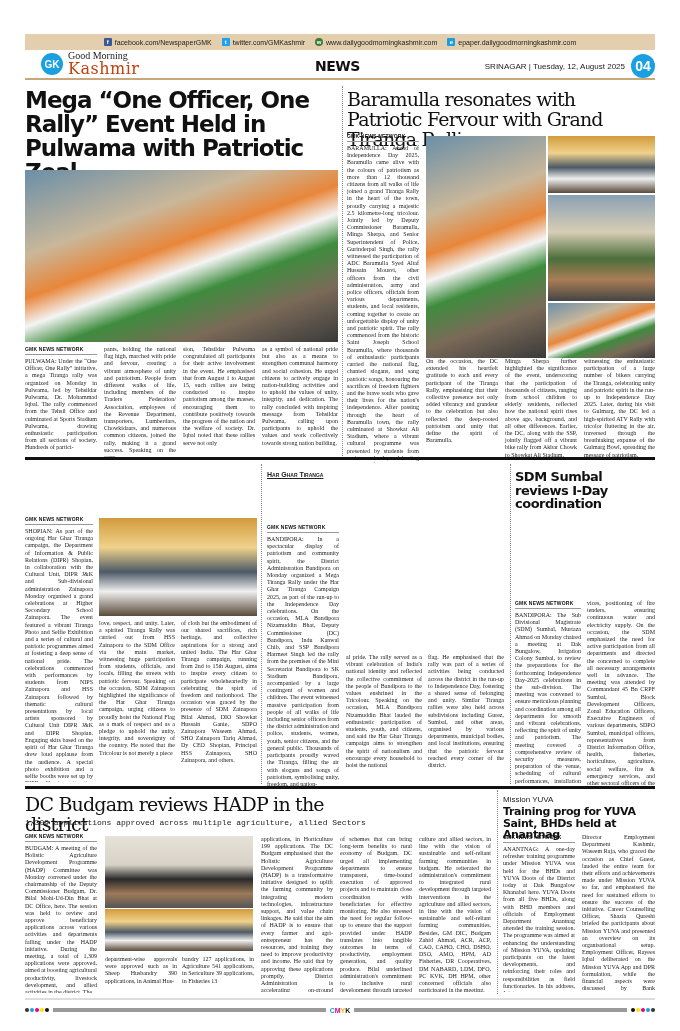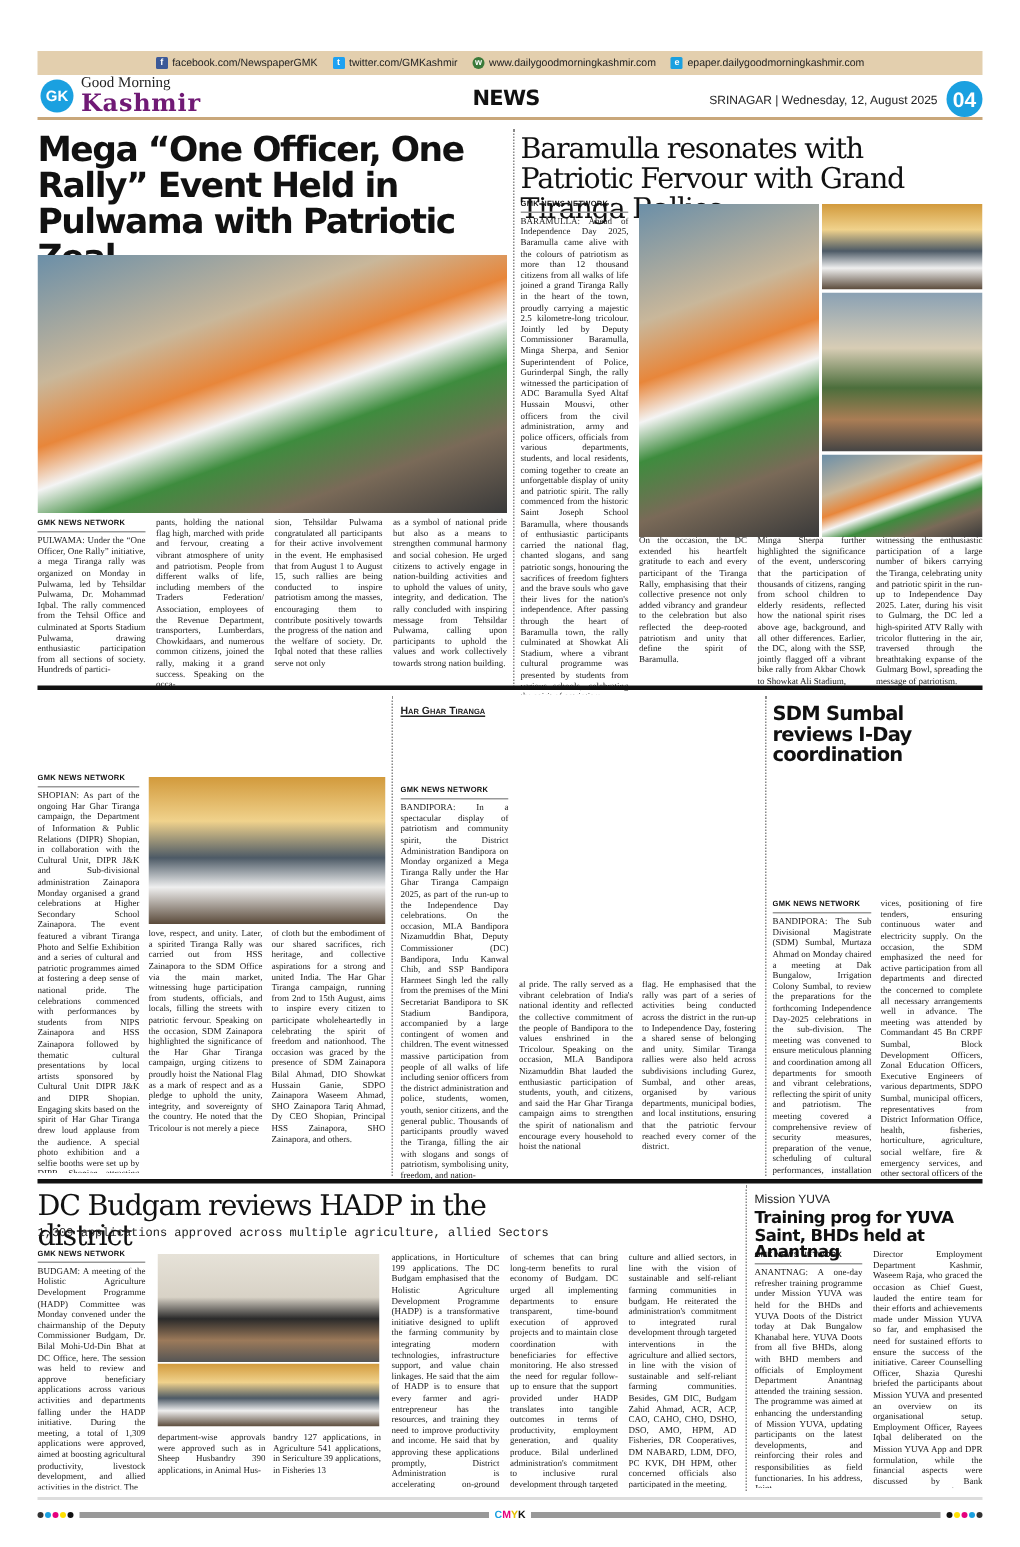--- a/index.html
+++ b/index.html
@@ -3,24 +3,24 @@
 <meta charset="utf-8">
 <style>
 *{box-sizing:border-box;margin:0;padding:0}
 html,body{width:680px;height:1031px;background:#fff;overflow:hidden}
 body{font-family:"DejaVu Serif",serif;color:#111;position:relative}
 .page{position:absolute;left:25px;top:0;width:630px;height:1031px}
 .topbar{position:absolute;left:0;top:34px;width:630px;height:16px;background:#e3cfae;display:flex;align-items:center;justify-content:center;gap:10px;font-family:"Liberation Sans",sans-serif;font-size:7px;color:#222}
 .topbar .s{display:flex;align-items:center;gap:3px}
 .ic{display:inline-block;width:8px;height:8px;border-radius:1px;color:#fff;font-size:6px;line-height:8px;text-align:center;font-weight:bold}
 .masthead{position:absolute;left:0;top:50px;width:630px;height:30px;border-bottom:2px solid #c9a77a;display:flex;align-items:center}
-.logo-circle{width:22px;height:22px;border-radius:50%;background:#1aa0e0;color:#fff;font-family:"Liberation Sans",sans-serif;font-weight:bold;font-size:10px;display:flex;align-items:center;justify-content:center;margin-left:2px}
+.logo-circle{width:22px;height:22px;border-radius:50%;background:#1aa0e0;color:#fff;font-family:"Liberation Sans",sans-serif;font-weight:bold;font-size:10px;display:flex;align-items:center;justify-content:center;margin-left:16px}
 .logo-text{margin-left:5px;line-height:1}
 .logo-text .gm{font-family:Liberation Serif, serif;font-size:10px;color:#222}
-.logo-text .k{font-family:"DejaVu Serif",serif;font-weight:bold;font-size:16px;color:#701a75;letter-spacing:0.5px}
+.logo-text .k{font-family:"DejaVu Serif",serif;font-weight:normal;font-size:16px;color:#c2410c;letter-spacing:0.5px}
 .section-label{position:absolute;left:290px;top:58px;font-family:"DejaVu Sans",sans-serif;font-weight:bold;font-size:14px;letter-spacing:-0.5px}
 .dateline{position:absolute;right:30px;top:62px;font-family:"Liberation Sans",sans-serif;font-size:8px;color:#222}
 .pagenum{position:absolute;right:0;top:54px;width:24px;height:24px;border-radius:50%;background:#1aa0e0;color:#fff;font-family:"Liberation Sans",sans-serif;font-weight:bold;font-size:14px;display:flex;align-items:center;justify-content:center}
 .head-sans{font-family:"DejaVu Sans",sans-serif;font-weight:bold;letter-spacing:-1px;line-height:1.05}
 .head-serif{font-family:"DejaVu Serif",serif;letter-spacing:-0.8px;line-height:1.05}
 .byline{font-family:"Liberation Sans",sans-serif;font-weight:bold;font-size:5px;border-bottom:1px solid #999;padding-bottom:2px;margin-bottom:3px;letter-spacing:0.2px}
 .txt{font-family:"Liberation Serif",serif;font-size:6px;line-height:7.2px;text-align:justify;color:#222}
 .photo{position:absolute;overflow:hidden}
 .ph{width:100%;height:100%;background:linear-gradient(160deg,#6b8fa8 0%,#c9b79a 30%,#e8863a 45%,#f4f4f4 55%,#3e8c3e 65%,#7a6a58 80%,#3a3a3a 100%)}
 .ph2{width:100%;height:100%;background:linear-gradient(180deg,#8aa1b4 0%,#d8cdb5 35%,#4c6e3c 60%,#aa7d55 80%,#444 100%)}
@@ -61,21 +61,21 @@
   </div>
 
   <div class="masthead">
     <div class="logo-circle">GK</div>
     <div class="logo-text">
       <div class="gm">Good Morning</div>
       <div class="k">Kashmir</div>
     </div>
   </div>
   <div class="section-label">NEWS</div>
-  <div class="dateline">SRINAGAR | Wednesday, 12, August 2025</div>
+  <div class="dateline">SRINAGAR | Tuesday, 12, August 2025</div>
   <div class="pagenum">04</div>
 
   <div class="col head-sans" style="left:0;top:88px;width:310px;font-size:23px">Mega “One Officer, One Rally” Event Held in Pulwama with Patriotic Zeal</div>
   <div class="photo" style="left:0;top:170px;width:313px;height:172px">
       <div class="ph"></div>
     </div>
   <div class="col" style="left:0;top:346px;width:72px">
     <div class="byline">GMK NEWS NETWORK</div>
     <div class="txt">PULWAMA: Under the “One Officer, One Rally” initiative, a mega Tiranga rally was organized on Monday in Pulwama, led by Tehsildar Pulwama, Dr. Mohammad Iqbal. The rally commenced from the Tehsil Office and culminated at Sports Stadium Pulwama, drawing enthusiastic participation from all sections of society. Hundreds of partici-</div>
   </div>

